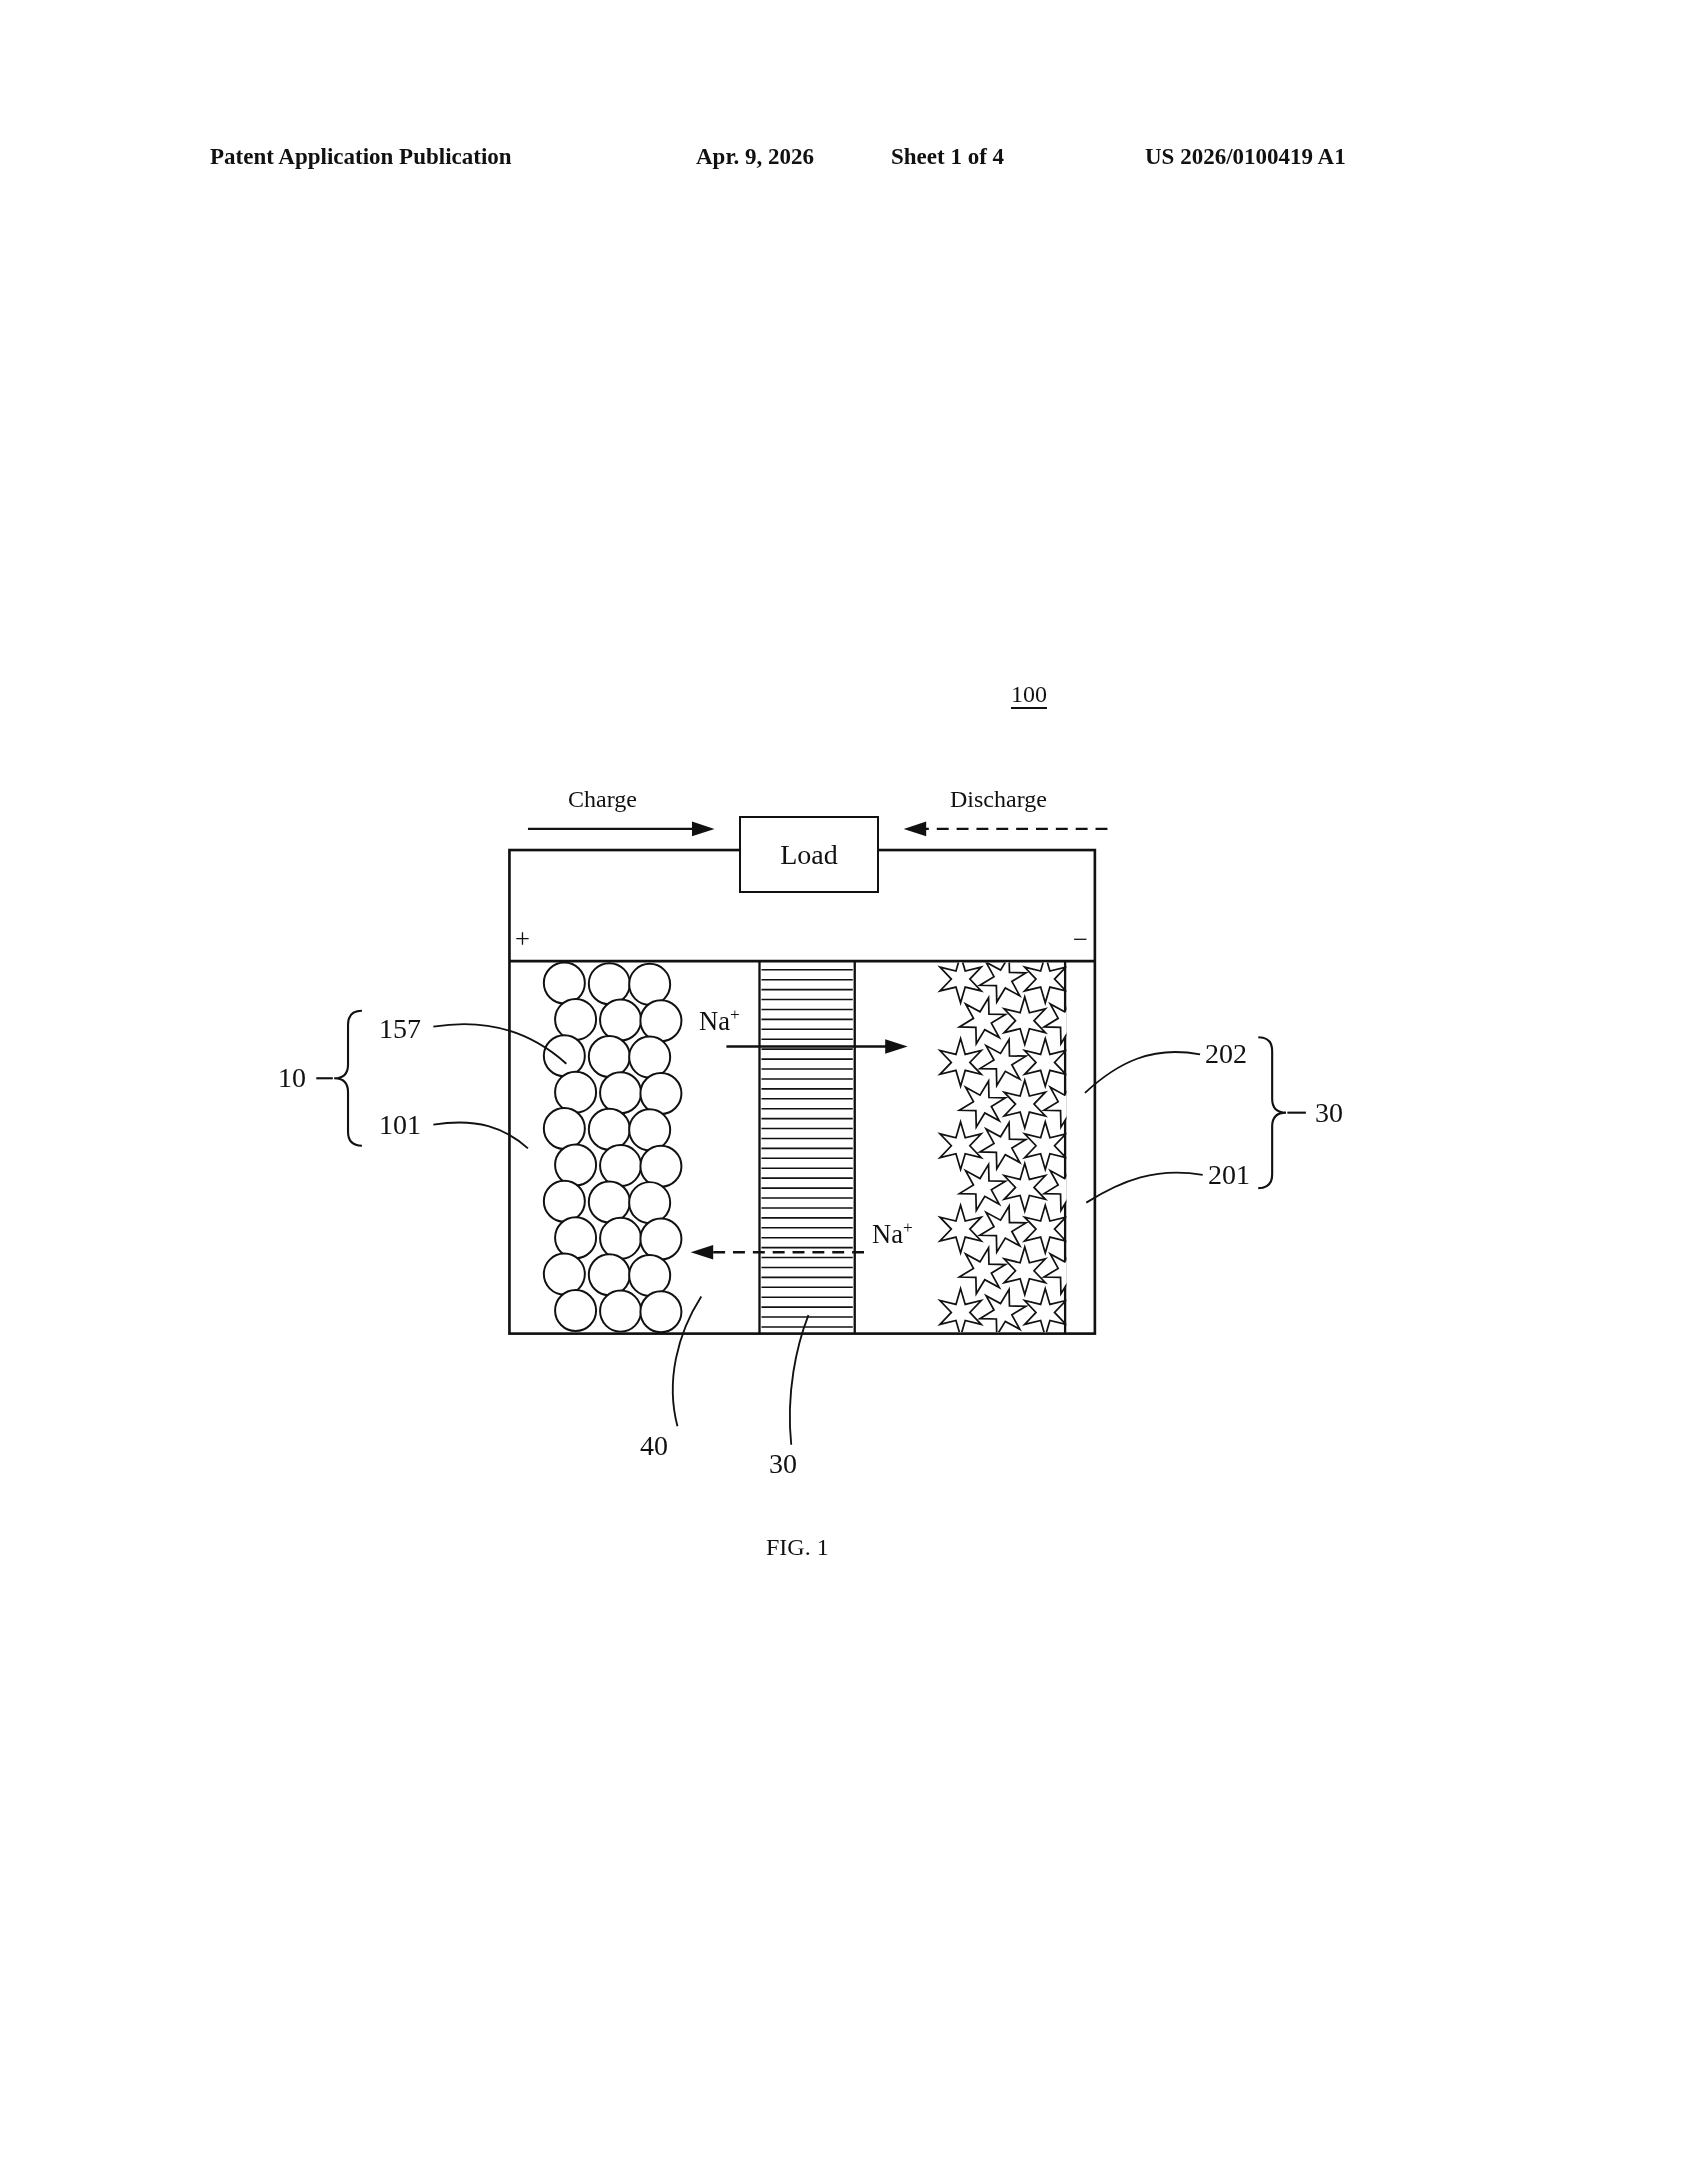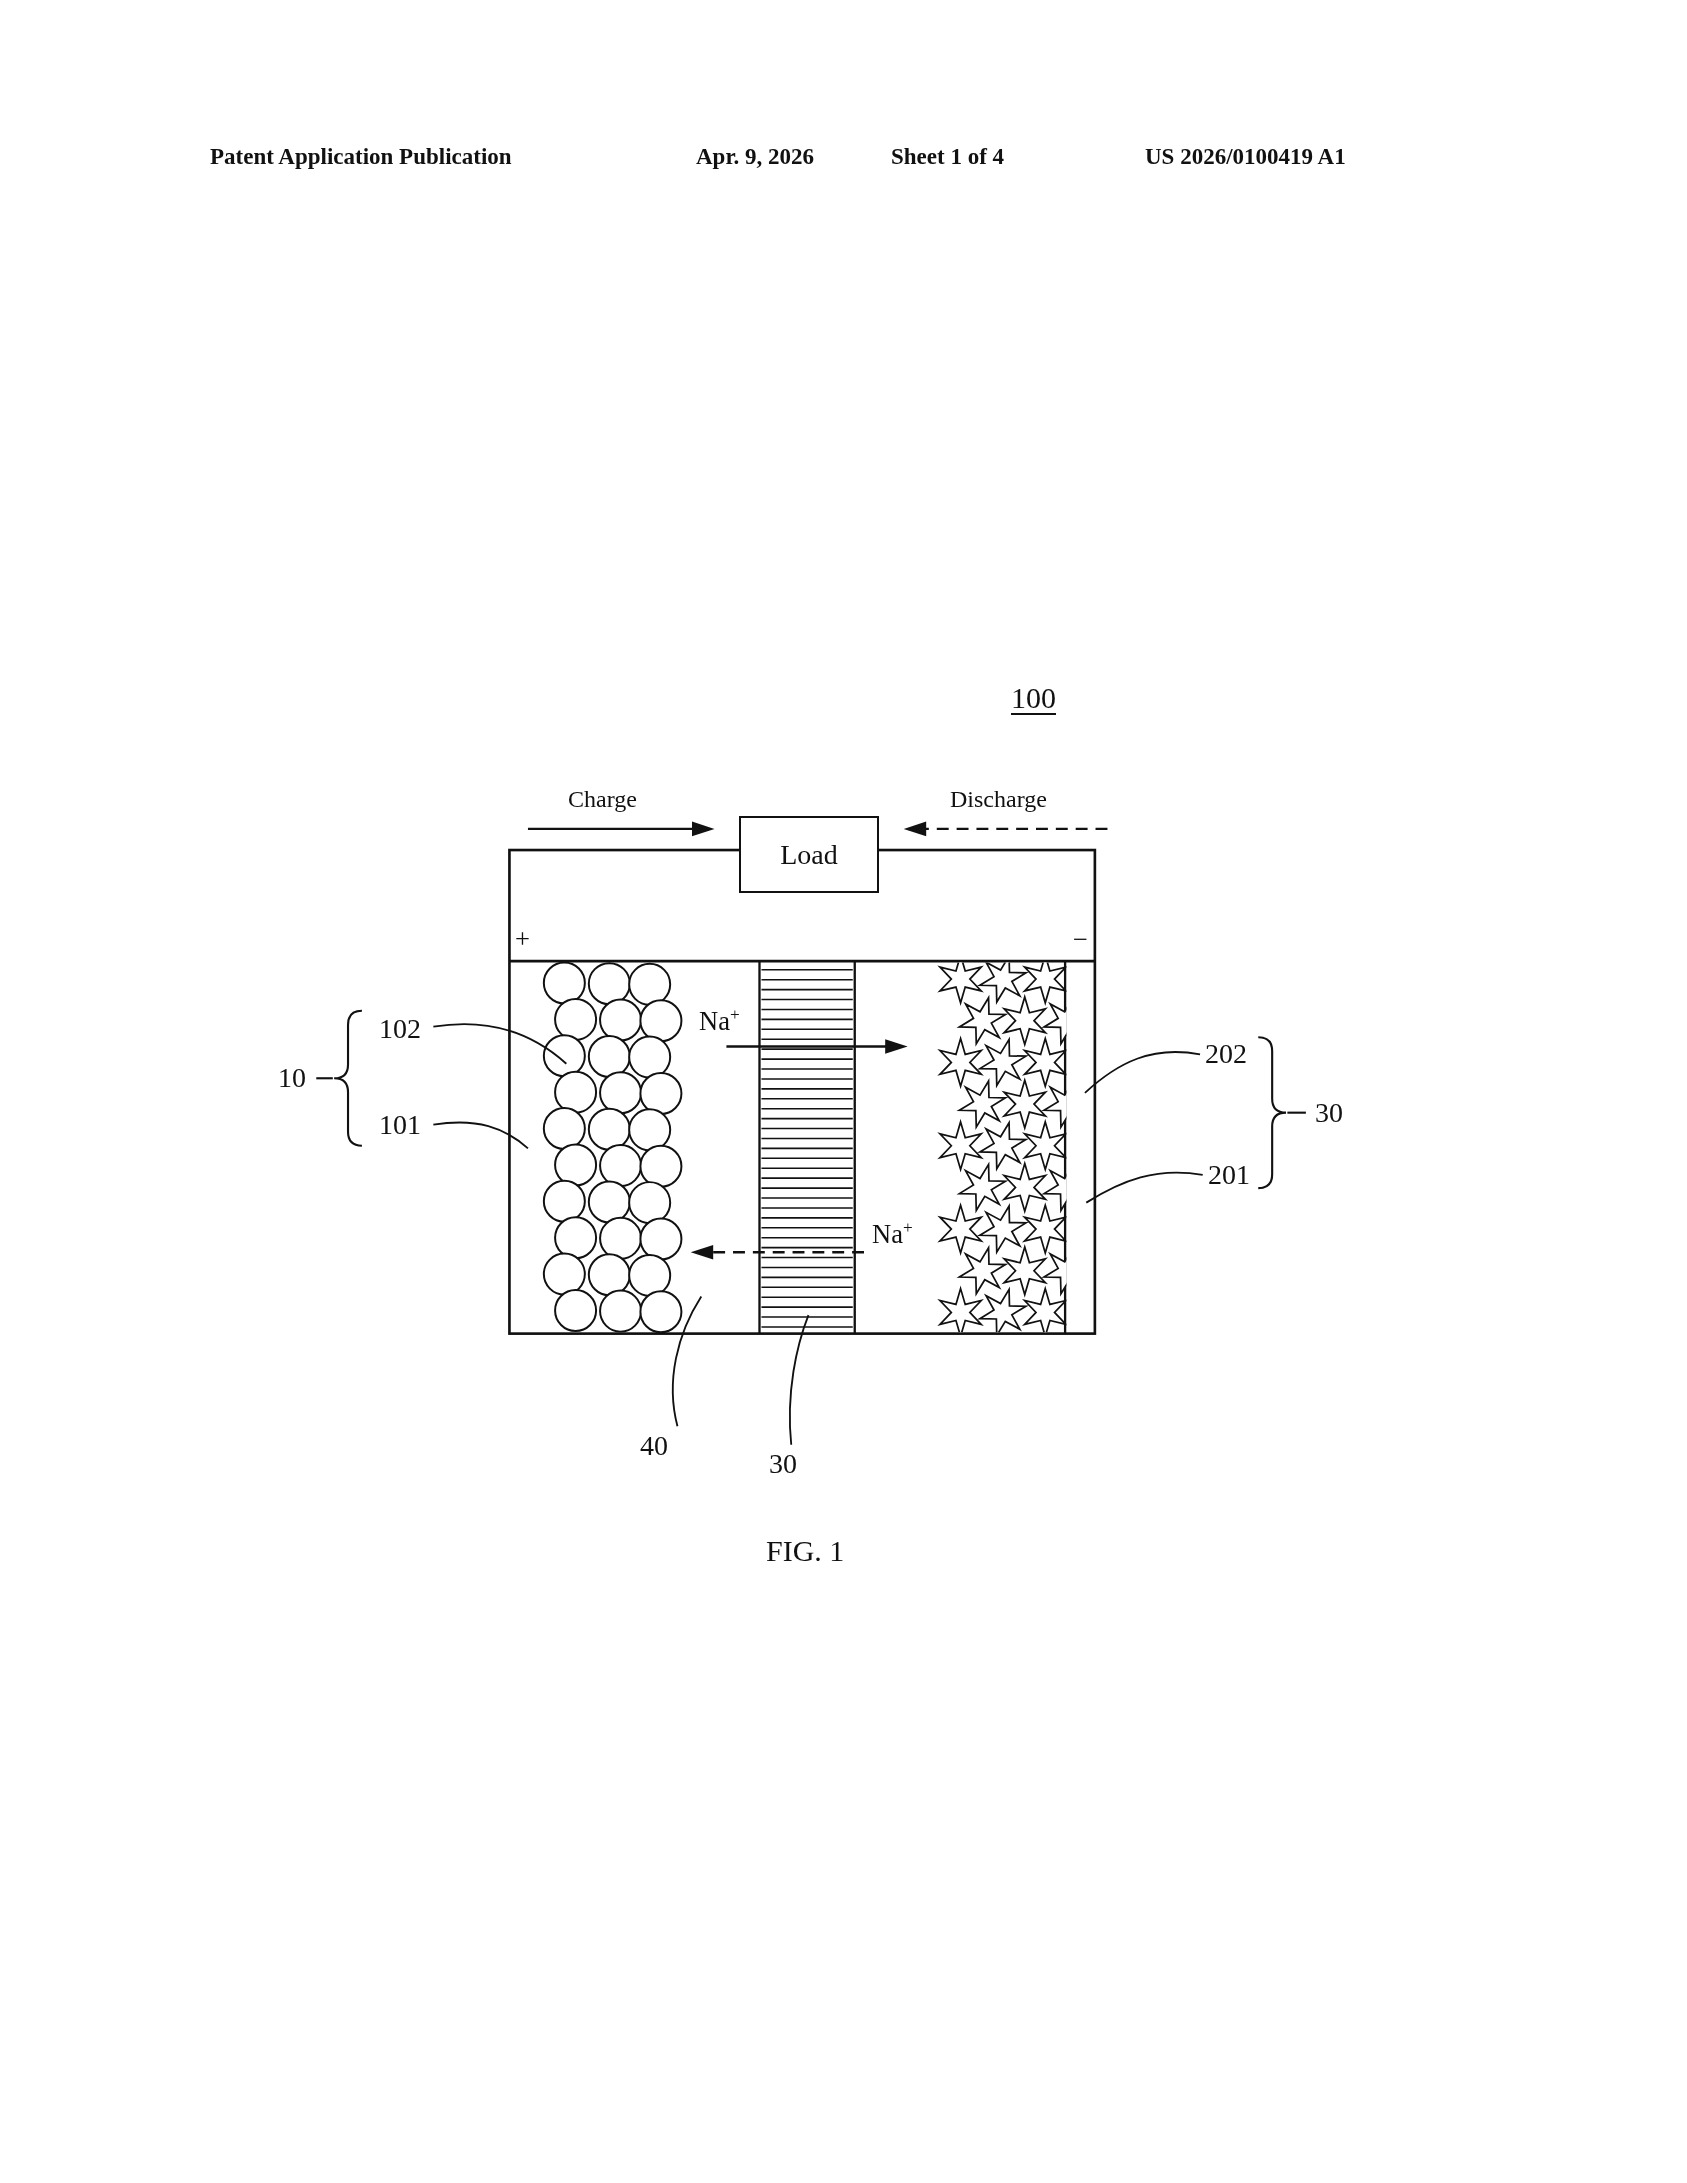--- a/index.html
+++ b/index.html
@@ -4,21 +4,21 @@
 <style>
   html,body{margin:0;padding:0;}
   body{
     width:1687px;height:2183px;position:relative;background:#ffffff;
     font-family:"Liberation Serif","DejaVu Serif",serif;color:#111;
     overflow:hidden;
   }
   svg.diagram{position:absolute;left:0;top:0;width:1687px;height:2183px;z-index:1;}
   .txt{position:absolute;z-index:2;white-space:nowrap;line-height:1.1;}
   .hdr{font-size:23px;font-weight:bold;top:144px;}
-  .fs46{font-size:30px;}
+  .fs46{font-size:24px;}
   .fs44{font-size:24px;}
   .fs42{font-size:28px;}
   .fs40{font-size:26.5px;}
   .underlined{text-decoration:underline;text-underline-offset:4.6px;text-decoration-thickness:2px;}
   .loadbox{
     position:absolute;z-index:3;left:739px;top:816px;width:136px;height:73px;
     border:2.6px solid #111;background:#fff;display:flex;align-items:center;justify-content:center;
     font-size:28px;
   }
   sup{font-size:65%;}
@@ -39,21 +39,21 @@
 <div class="loadbox">
   <span>Load</span>
 </div>
 
 <div class="txt fs40" style="left:515px;top:925px;">+</div>
 <div class="txt fs40" style="left:1073px;top:925px;">−</div>
 
 <div class="txt fs40" style="left:699px;top:1006px;"><span>Na</span><sup>+</sup></div>
 <div class="txt fs40" style="left:872px;top:1219px;"><span>Na</span><sup>+</sup></div>
 
-<div class="txt fs42" style="left:379px;top:1014px;">102</div>
+<div class="txt fs42" style="left:379px;top:1014px;">157</div>
 <div class="txt fs42" style="left:379px;top:1110px;">101</div>
 <div class="txt fs42" style="left:278px;top:1063px;">10</div>
 <div class="txt fs42" style="left:1205px;top:1039px;">202</div>
 <div class="txt fs42" style="left:1208px;top:1160px;">201</div>
 <div class="txt fs42" style="left:1315px;top:1098px;">30</div>
 <div class="txt fs42" style="left:640px;top:1431px;">40</div>
 <div class="txt fs42" style="left:769px;top:1449px;">30</div>
 
 <div class="txt fs46" style="left:766px;top:1534px;">FIG. 1</div>
 

